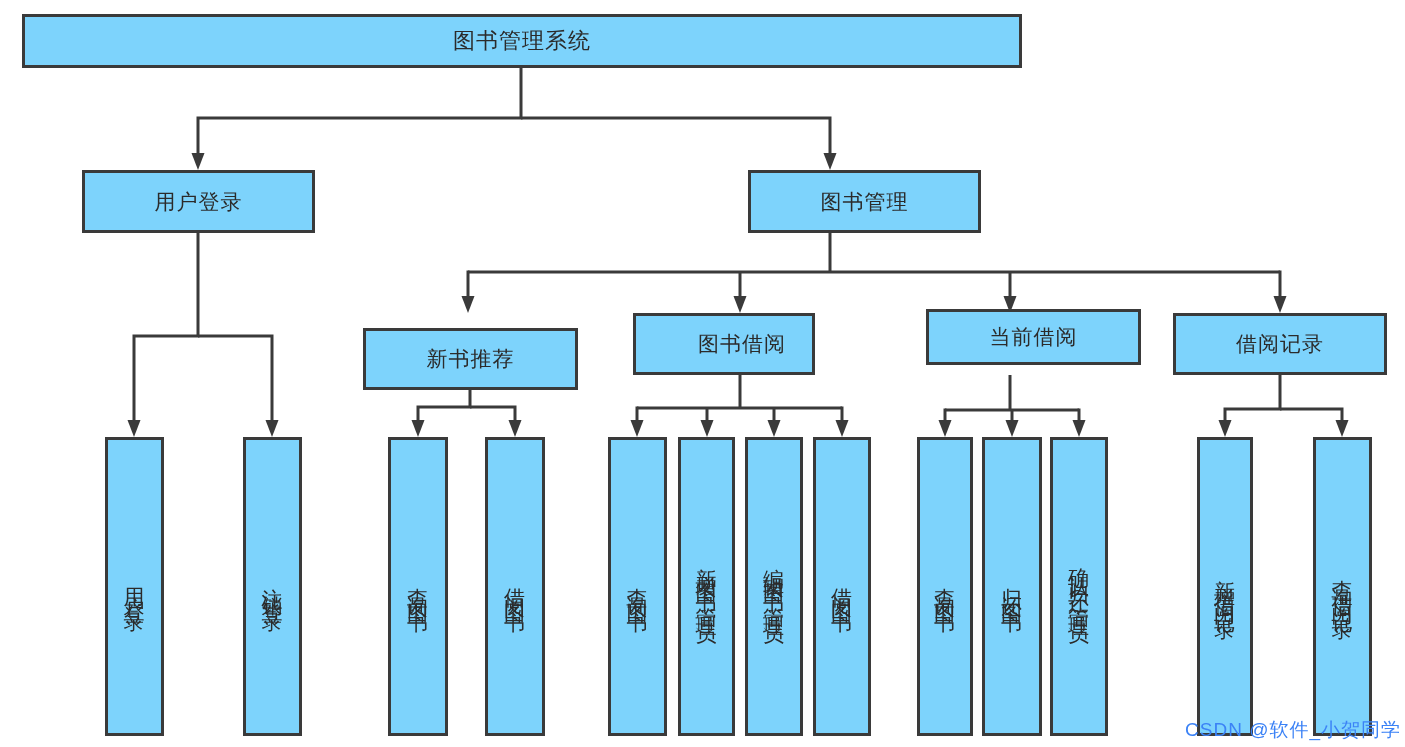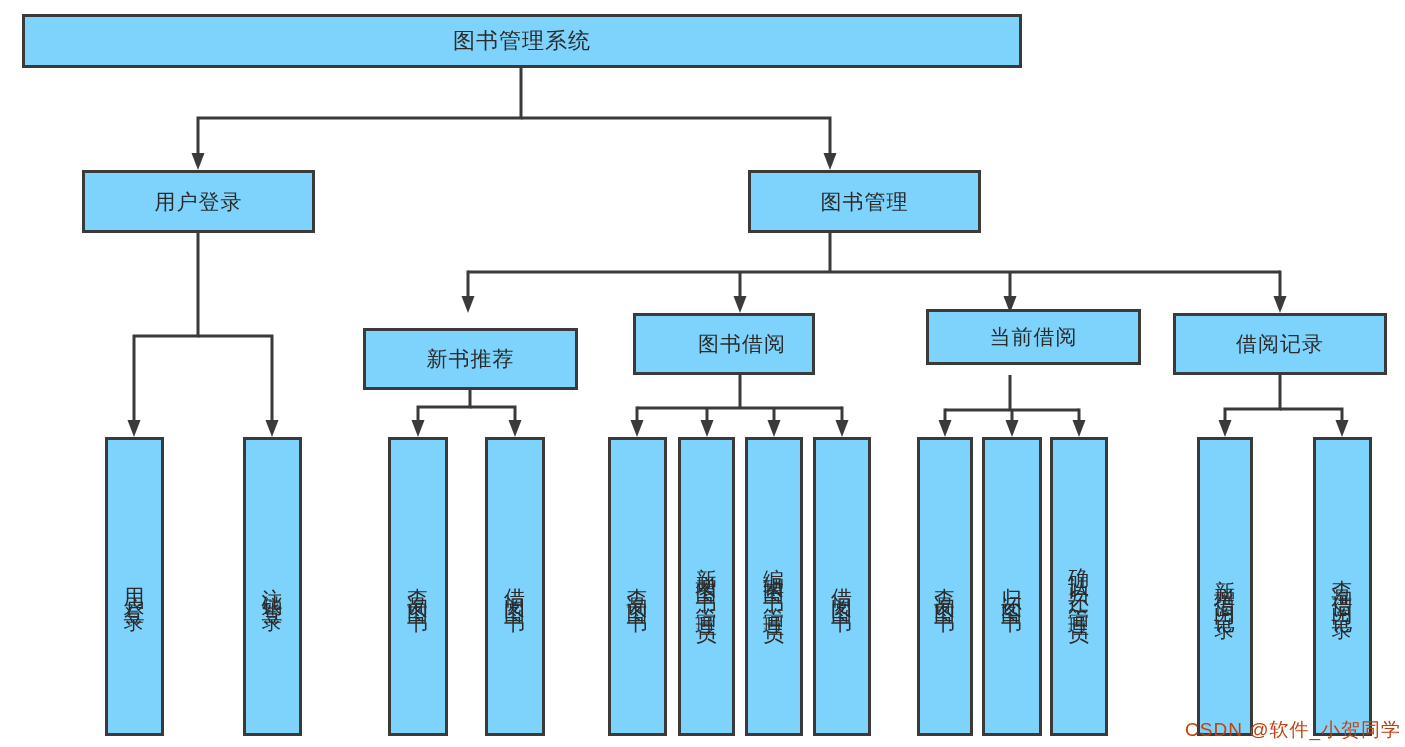--- a/index.html
+++ b/index.html
@@ -12,21 +12,21 @@
     position:absolute;box-sizing:border-box;background:#7dd3fc;
     border:3px solid #3a3a3a;display:flex;align-items:center;justify-content:center;
   }
   .hnode{font-size:21px;letter-spacing:1px;}
   .vnode{font-size:21px;}
   .vnode .vtext{
     writing-mode:vertical-rl;text-orientation:mixed;letter-spacing:8px;line-height:1;
   }
   .root-node{font-size:22px;}
   .watermark{
-    position:absolute;right:4px;bottom:4px;color:#c2410c;font-size:19px;
+    position:absolute;right:4px;bottom:4px;color:#3b82f6;font-size:19px;
     letter-spacing:1px;z-index:5;
   }
 </style>
 </head>
 <body>
 
 <div class="canvas">
 
   <svg class="connectors" viewBox="0 0 1405 747" fill="none">
     <g stroke="#3a3a3a" stroke-width="3" fill="#3a3a3a" stroke-linejoin="miter">

